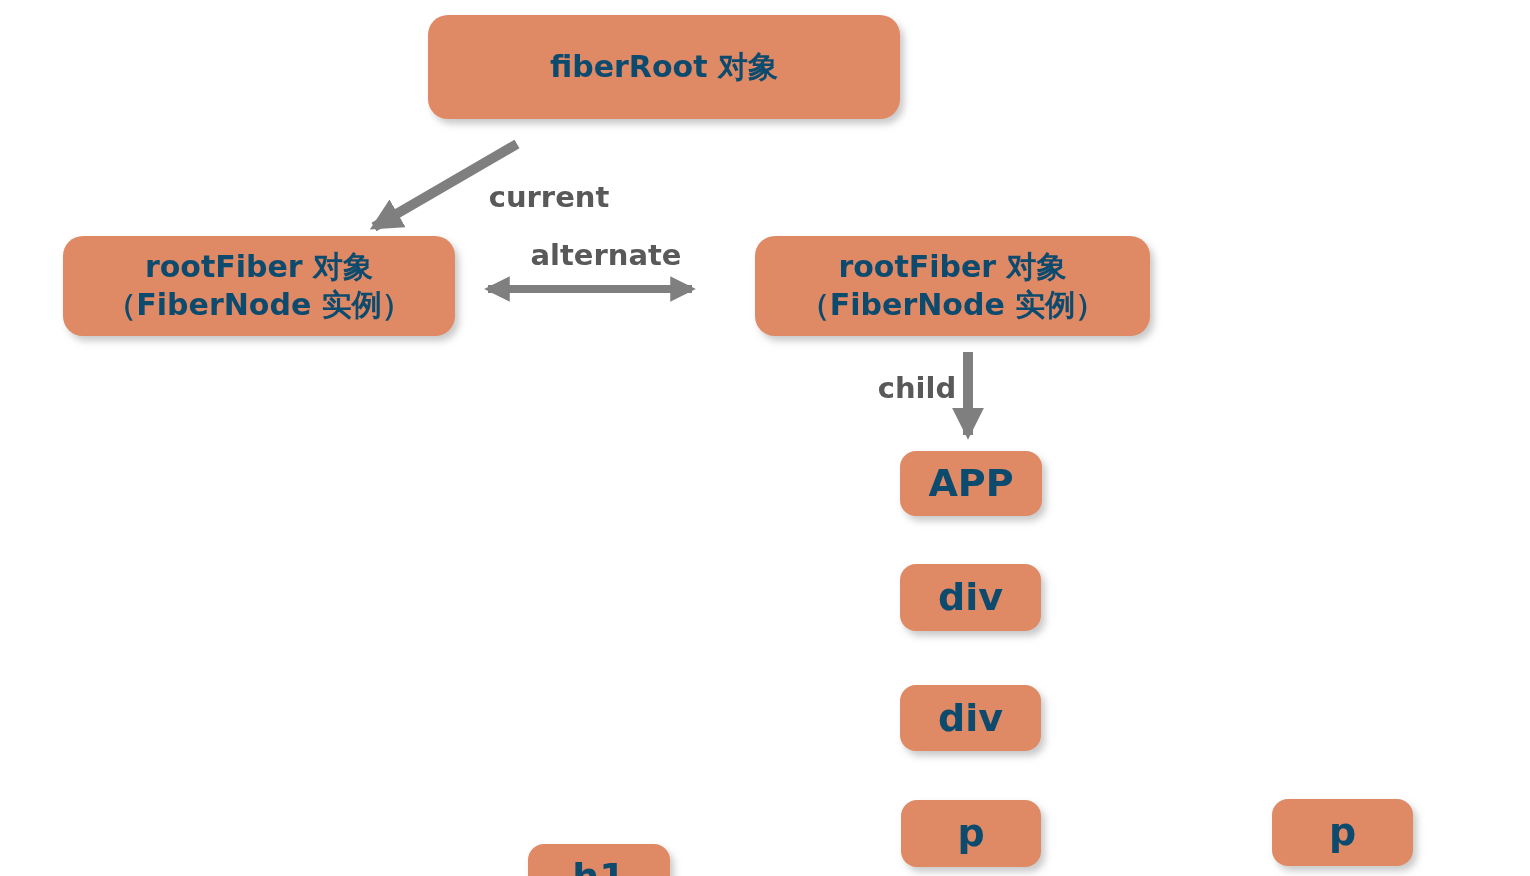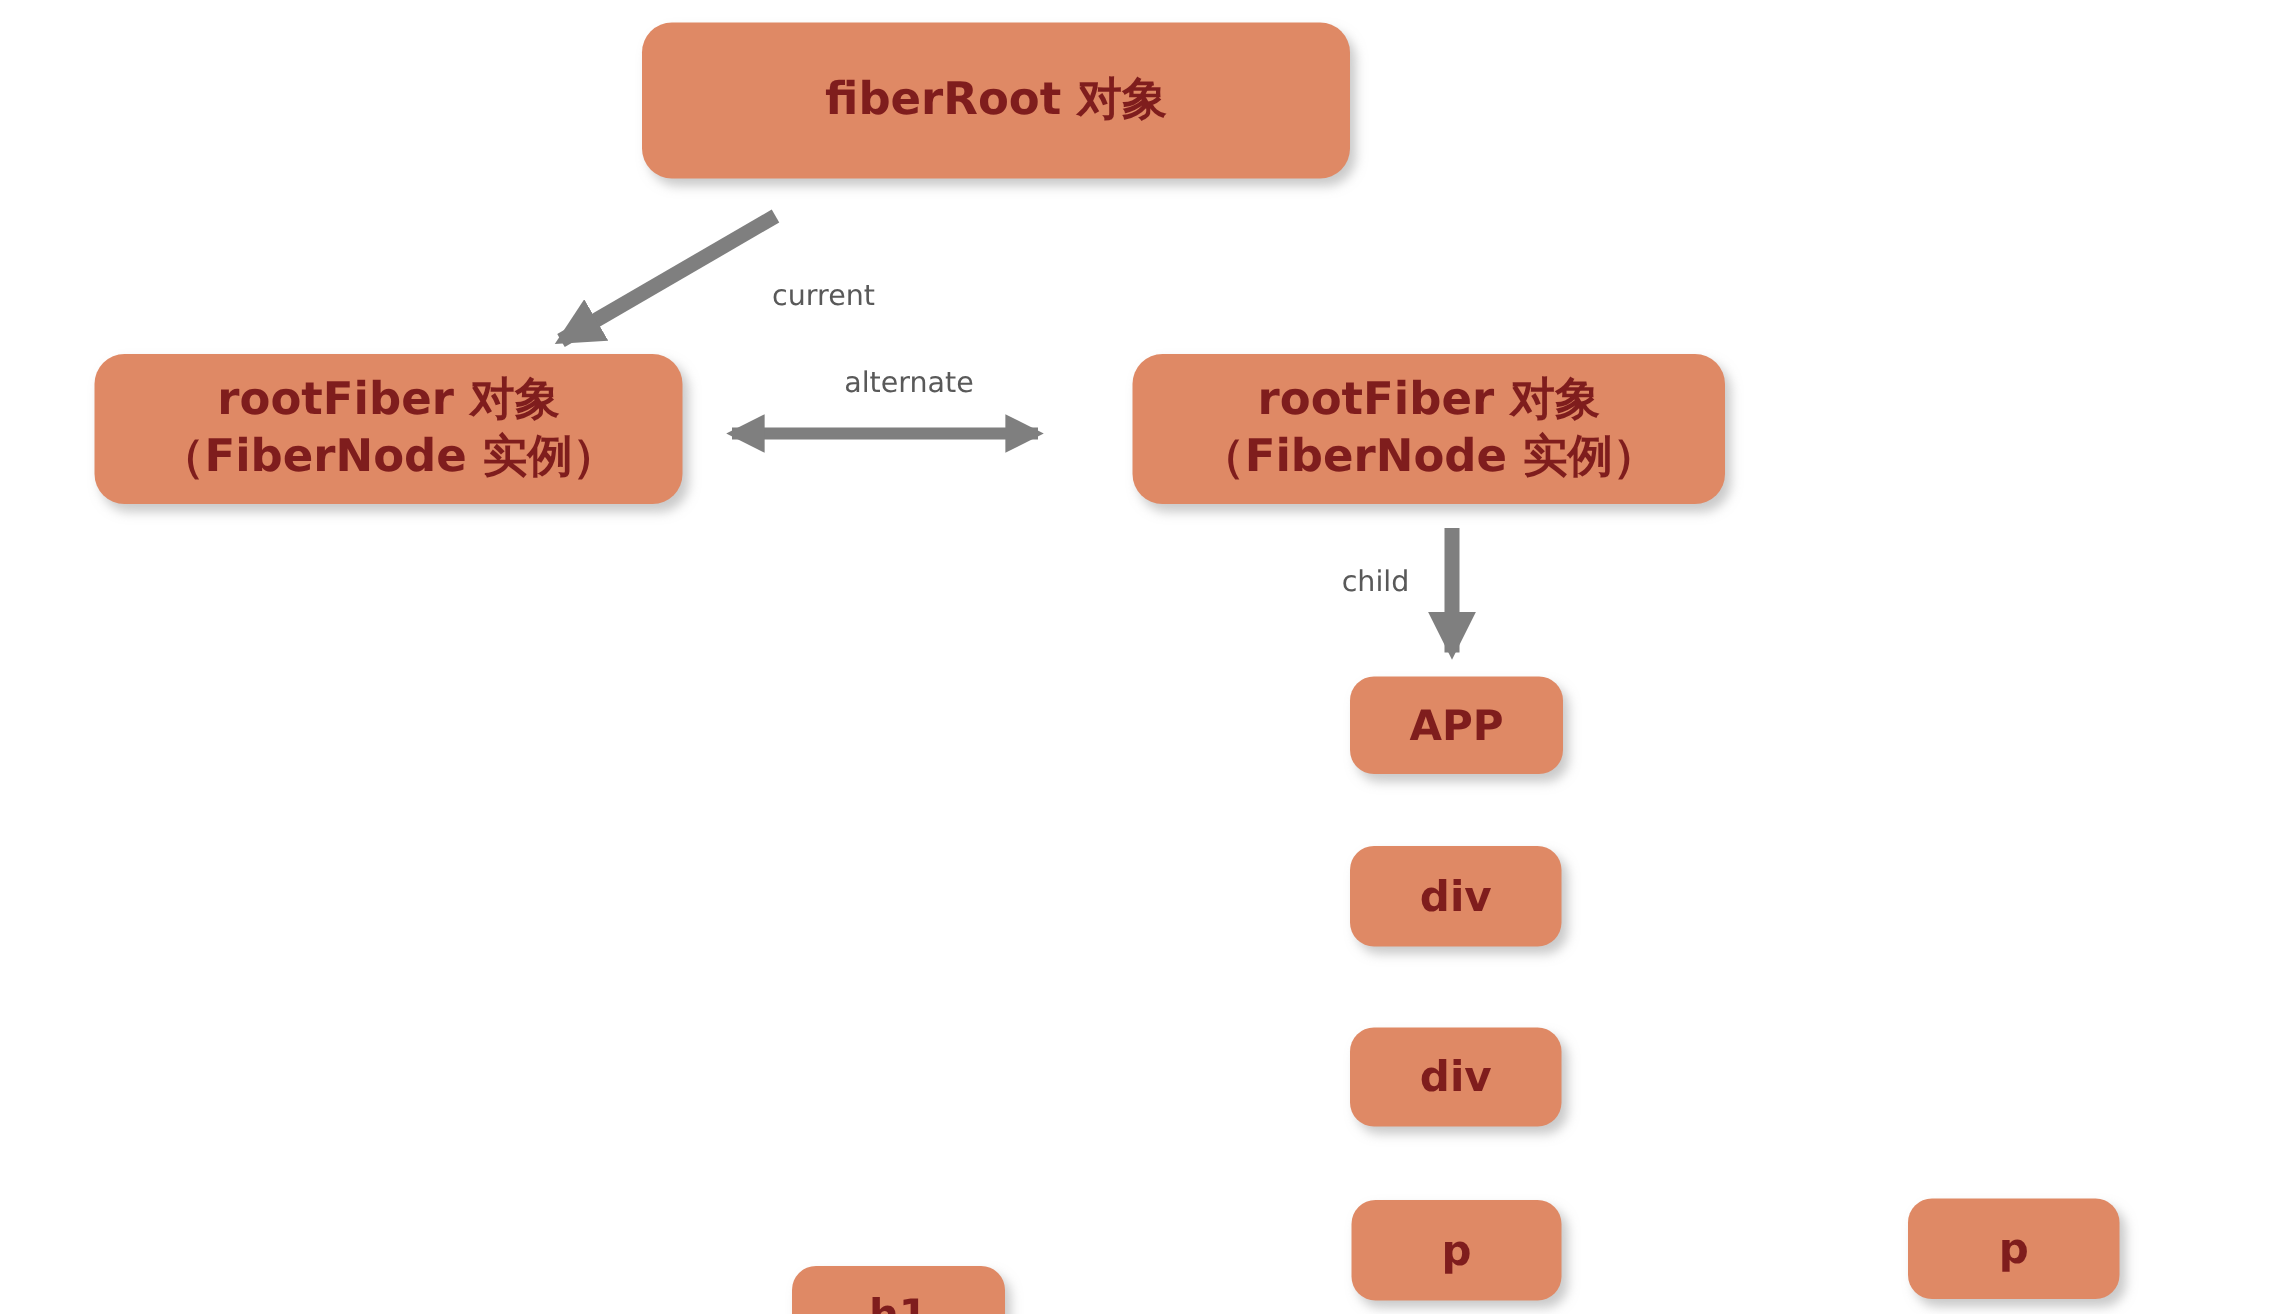--- a/index.html
+++ b/index.html
@@ -25,38 +25,38 @@
   }
   .node {
     position: absolute;
     background: #df8965;
     border-radius: 16px;
     box-shadow: 4px 5px 7px rgba(150, 150, 150, 0.5);
     display: flex;
     flex-direction: column;
     align-items: center;
     justify-content: center;
-    color: #7f1d1d;
+    color: #0c4a6e;
     font-weight: bold;
     text-align: center;
     line-height: 1.28;
   }
   .node.big {
     border-radius: 20px;
     font-size: 30px;
   }
   .node.small {
-    font-size: 28px;
+    font-size: 38px;
   }
   .edge-label {
     position: absolute;
     transform: translate(-50%, -50%);
     color: #595959;
-    font-weight: normal;
-    font-size: 19px;
+    font-weight: bold;
+    font-size: 29px;
     white-space: nowrap;
   }
   
   #node-fiber-root        { left: 428px; top: 15px;  width: 472px; height: 104px; }
   #node-root-fiber-left   { left: 63px;  top: 236px; width: 392px; height: 100px; }
   #node-root-fiber-right  { left: 755px; top: 236px; width: 395px; height: 100px; }
   #node-app               { left: 900px; top: 451px; width: 142px; height: 65px; }
   #node-div-1             { left: 900px; top: 564px; width: 141px; height: 67px; }
   #node-div-2             { left: 900px; top: 685px; width: 141px; height: 66px; }
   #node-h1                { left: 528px; top: 800px; width: 142px; height: 66px; margin-top: 44px; }

